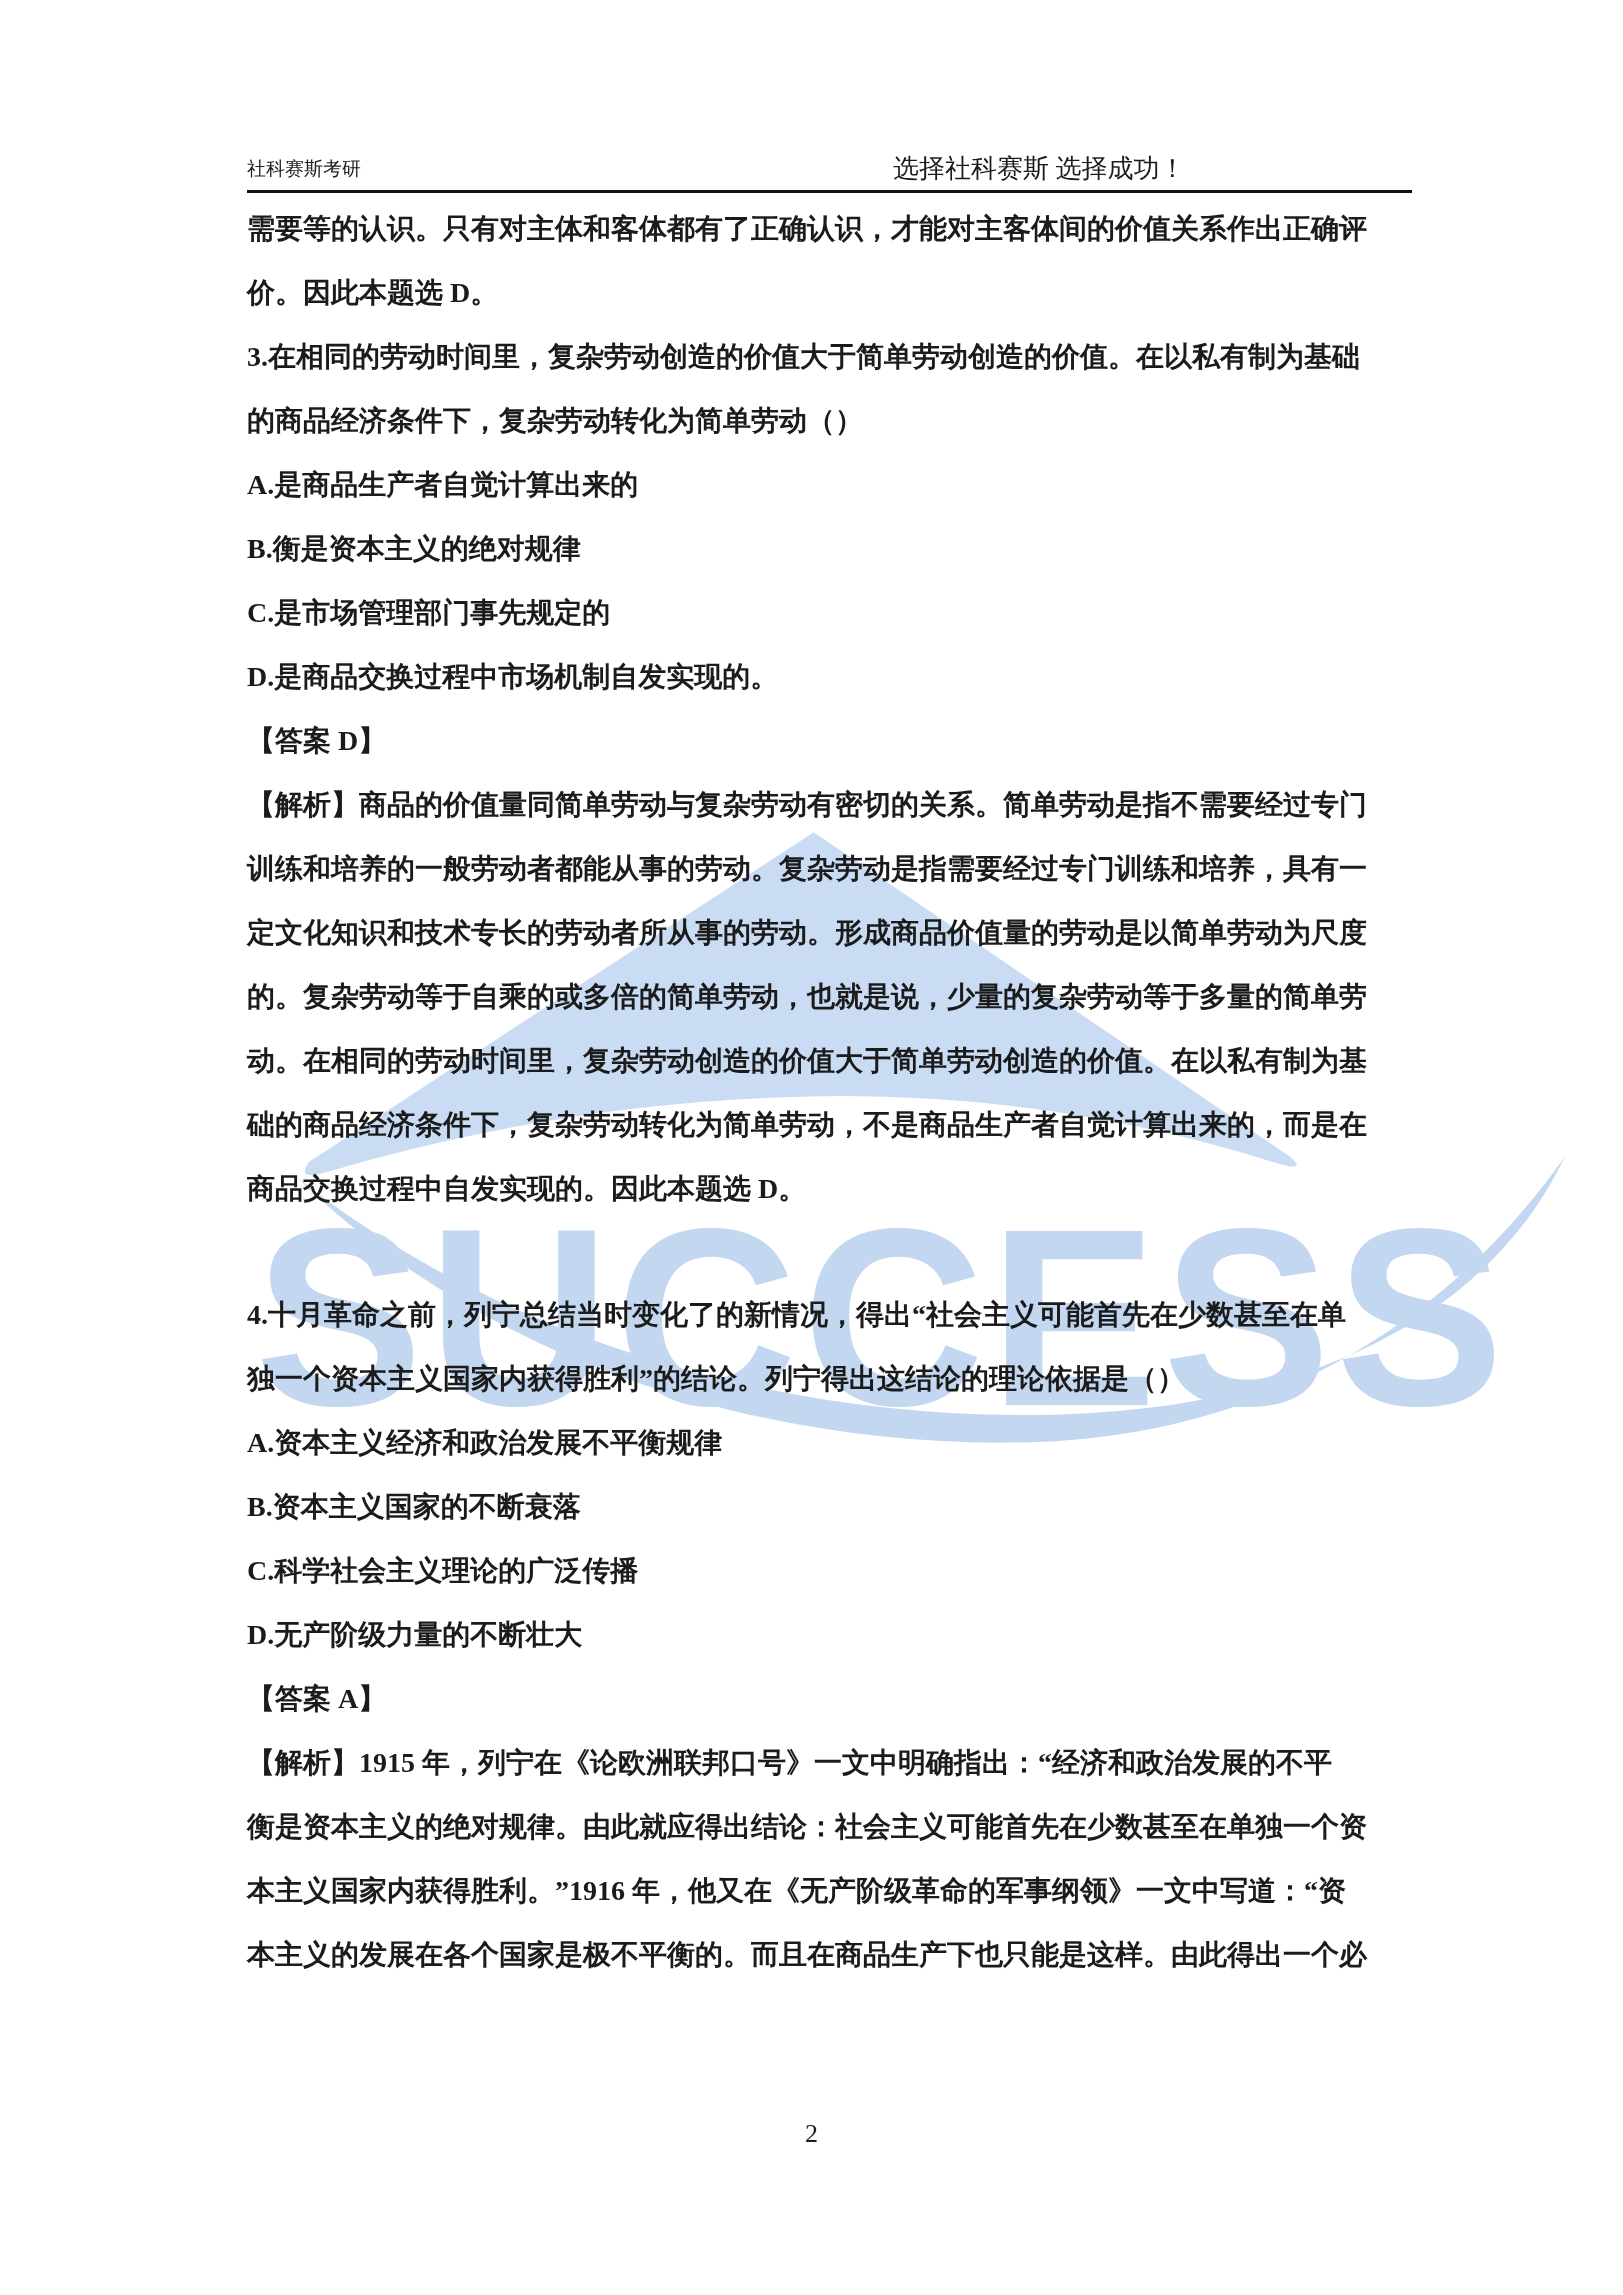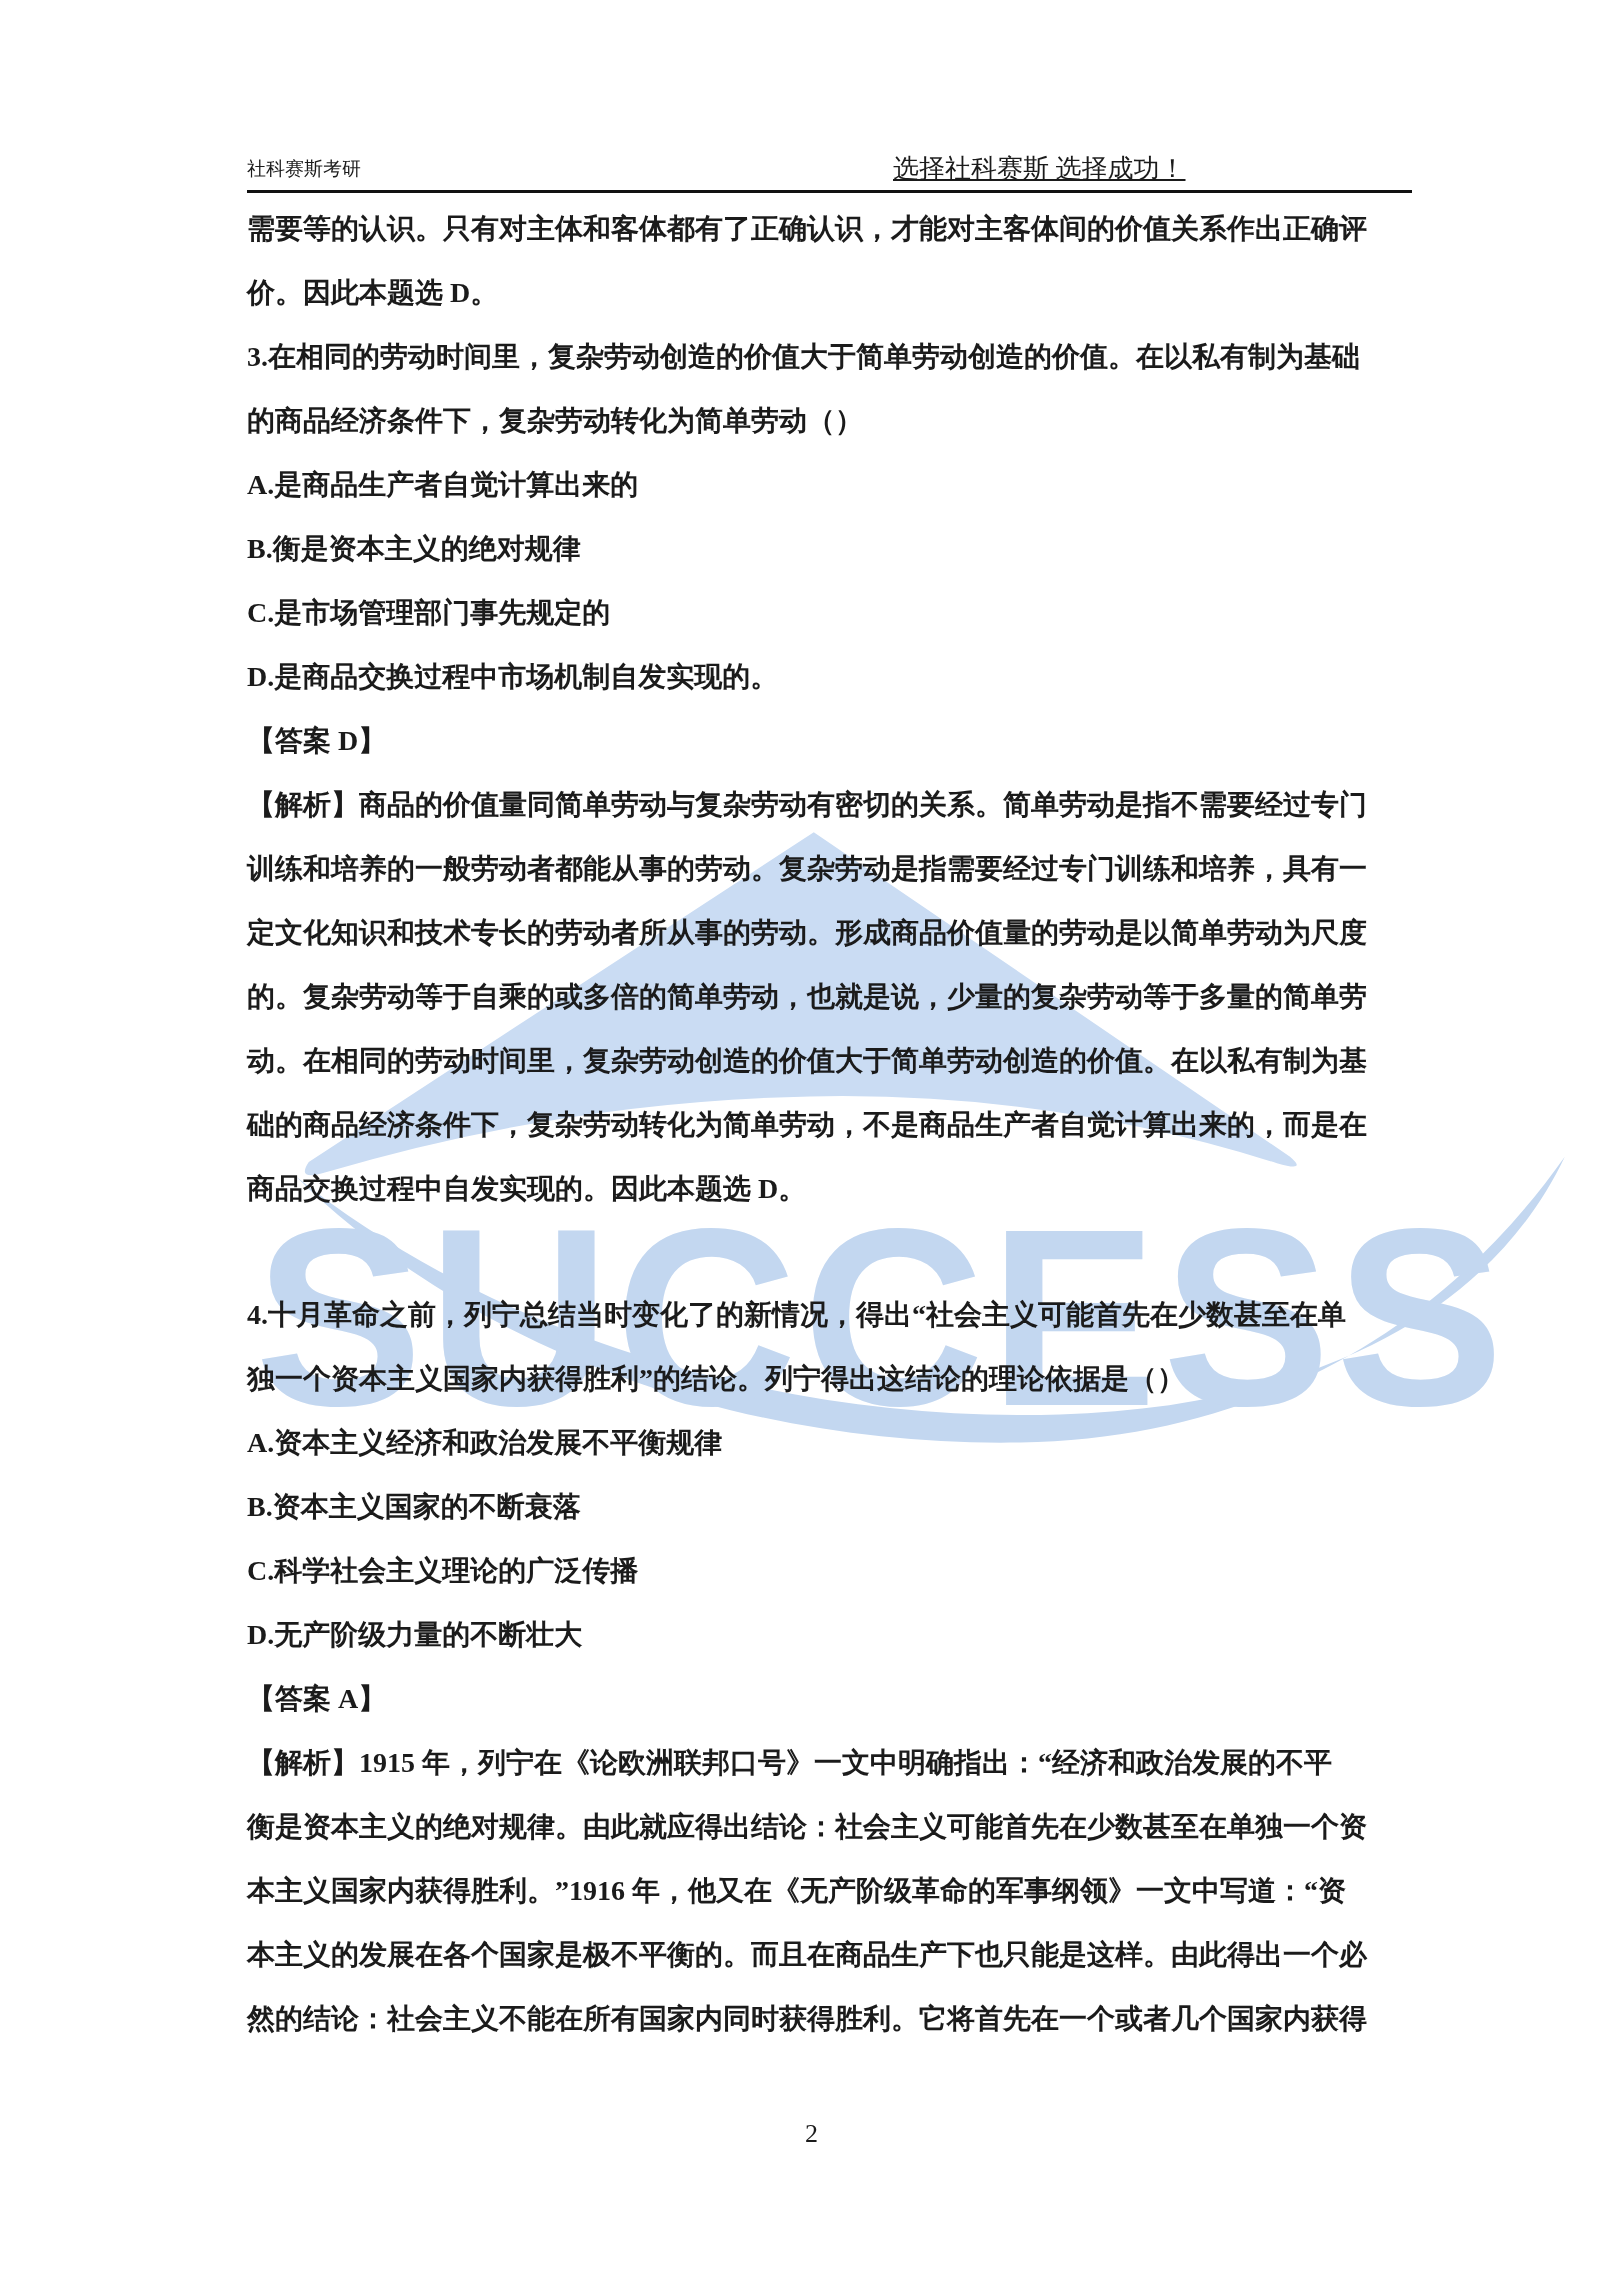--- a/index.html
+++ b/index.html
@@ -33,21 +33,20 @@
     z-index:2;
     white-space:nowrap;
   }
   .header-right{
     position:absolute;
     left:893px;top:152px;
     height:34px;line-height:34px;
     font-size:26px;
     z-index:2;
     white-space:nowrap;
-    text-decoration:underline;
   }
   .header-rule{
     position:absolute;
     left:247px;top:190px;
     width:1165px;height:3.3px;
     background:#111111;
     z-index:2;
   }
   
   .doc-body{
@@ -125,21 +124,20 @@
       <div class="line">独一个资本主义国家内获得胜利”的结论。列宁得出这结论的理论依据是（）</div>
       <div class="line">A.资本主义经济和政治发展不平衡规律</div>
       <div class="line">B.资本主义国家的不断衰落</div>
       <div class="line">C.科学社会主义理论的广泛传播</div>
       <div class="line">D.无产阶级力量的不断壮大</div>
       <div class="line">【答案 A】</div>
       <div class="line">【解析】1915 年，列宁在《论欧洲联邦口号》一文中明确指出：“经济和政治发展的不平</div>
       <div class="line">衡是资本主义的绝对规律。由此就应得出结论：社会主义可能首先在少数甚至在单独一个资</div>
       <div class="line">本主义国家内获得胜利。”1916 年，他又在《无产阶级革命的军事纲领》一文中写道：“资</div>
       <div class="line">本主义的发展在各个国家是极不平衡的。而且在商品生产下也只能是这样。由此得出一个必</div>
-      <div class="line">然的结论：社会主义不能在所有国家内同时获得胜利。它将首先在一个或者几个国家内获得</div>
     </div>
 
   <div class="footer">
     <span>2</span>
   </div>
 
 </div>
 
 
 </body></html>

